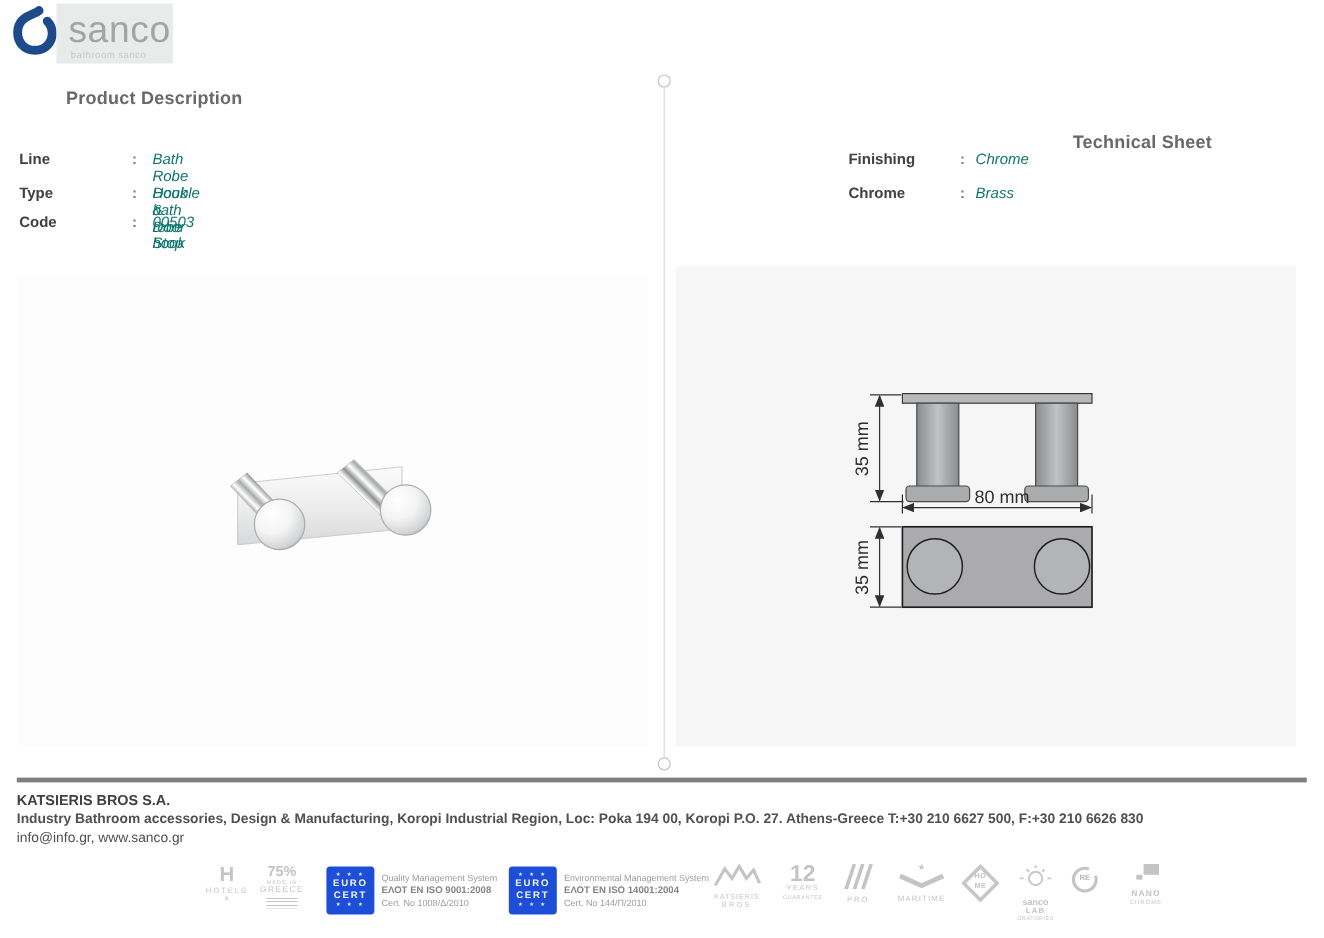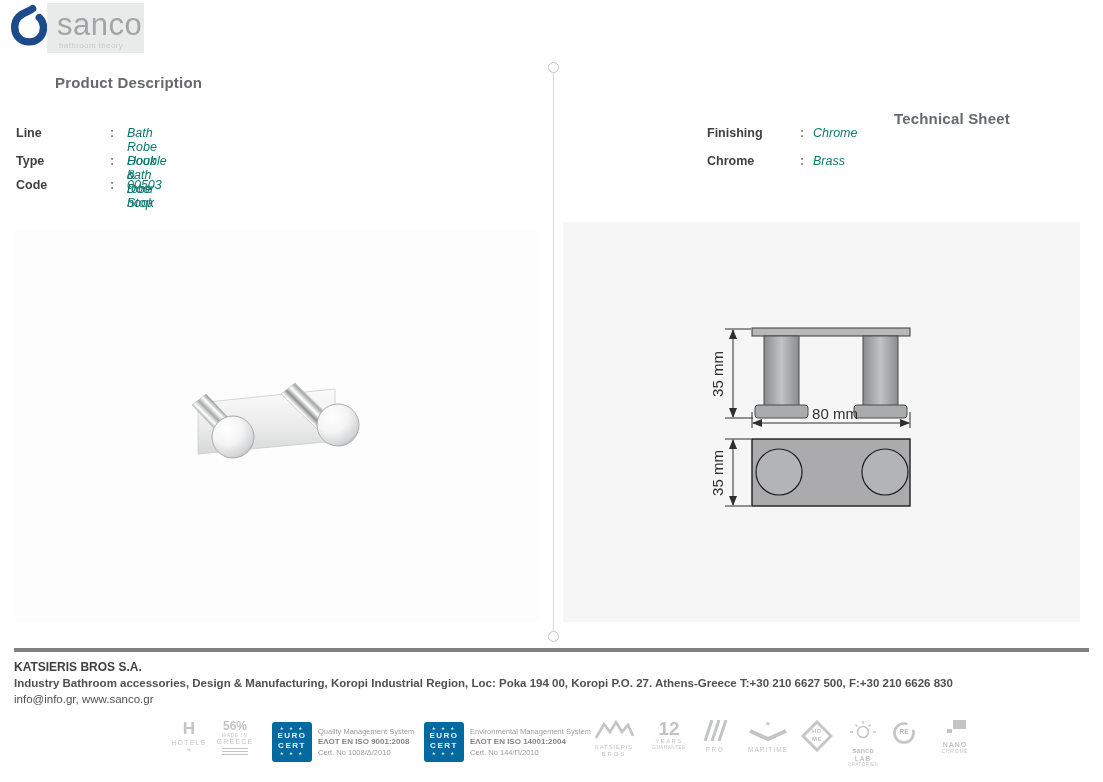--- a/index.html
+++ b/index.html
@@ -58,21 +58,21 @@
   .c-hotels { left:168px; width:42px; }
   .c-hotels .h-glyph { font-size:17px; font-weight:700; color:#c3c4c5; line-height:1; }
   .c-hotels .h-label { font-size:6.5px; letter-spacing:1.5px; margin-top:2px; }
   .c-hotels .h-star { font-size:6px; margin-top:1px; }
   .c-greece { left:212px; width:46px; }
   .c-greece .g-percent { font-size:12px; font-weight:700; line-height:1; }
   .c-greece .g-made { font-size:4.5px; letter-spacing:1px; margin-top:1px; }
   .c-greece .g-country { font-size:7px; letter-spacing:1.2px; }
   .c-greece .g-flag { width:26px; height:9px; margin:2px auto 0;
       background: repeating-linear-gradient(to bottom, #c3c4c5 0 1px, transparent 1px 3px); }
-  .badge-ec { position:absolute; top:722px; width:40px; height:40px; background:#0369a1; border-radius:3px;
+  .badge-ec { position:absolute; top:722px; width:40px; height:40px; background:#1d4ed8; border-radius:3px;
       color:#f4f4f4; text-align:center; padding-top:4px; }
   .badge-ec .stars { font-size:4.5px; letter-spacing:2px; line-height:1.2; color:#e8e8e8; }
   .badge-ec .ec1 { font-size:8px; font-weight:700; letter-spacing:1.5px; line-height:1.25; }
   .badge-ec .ec2 { font-size:8px; font-weight:700; letter-spacing:1.5px; line-height:1.25; }
   .b-ec1 { left:272px; }
   .b-ec2 { left:424px; }
   .ec-text { position:absolute; top:727px; text-align:left; line-height:1.35; color:#9b9d9e; }
   .ec-text .t1 { font-size:7.5px; }
   .ec-text .t2 { font-size:8px; font-weight:700; color:#828486; }
   .ec-text .t3 { font-size:7.5px; }
@@ -104,21 +104,21 @@
 </style>
 </head>
 <body>
 
 <div class="logo-wrap">
   <svg class="logo-drop" width="40" height="46" viewBox="0 0 44 48">
     <path d="M27 4 C 23 7.5 17 7.5 11.5 13 C 6 18.8 6 29.5 11.5 35.5 C 17.5 42 29 42 35 35.5 C 40.8 29 40.2 19 34.5 13.7" fill="none" stroke="#1d4a8a" stroke-width="8.2" stroke-linecap="round"></path>
   </svg>
   <div class="logo-box"></div>
   <div class="logo-name">sanco</div>
-  <div class="logo-tag">bathroom theory</div>
+  <div class="logo-tag">bathroom sanco</div>
 </div>
 
 <div class="heading heading-left">Product Description</div>
 <div class="heading heading-right">Technical Sheet</div>
 
 <div class="rows-left">
   <div class="spec-row" style="top:126px;">
     <span class="spec-label">Line</span>
     <span class="spec-colon">:</span>
     <span class="spec-value">Bath Robe Hook &amp; Door Stop</span>
@@ -233,21 +233,21 @@
 <div class="footer-address">Industry Bathroom accessories, Design &amp; Manufacturing, Koropi Industrial Region, Loc: Poka 194 00, Koropi P.O. 27. Athens-Greece   T:+30 210 6627 500, F:+30 210 6626 830</div>
 <div class="footer-contact">info@info.gr, www.sanco.gr</div>
 
 <div class="cert c-hotels">
   <div class="h-glyph">H</div>
   <small class="h-label">HOTELS</small>
   <small class="h-star">✳</small>
 </div>
 
 <div class="cert c-greece">
-  <div class="g-percent">56%</div>
+  <div class="g-percent">75%</div>
   <small class="g-made">MADE IN</small>
   <small class="g-country">GREECE</small>
   <div class="g-flag"></div>
 </div>
 
 <div class="badge-ec b-ec1">
   <div class="stars">★ ★ ★</div>
   <div class="ec1">EURO</div>
   <div class="ec2">CERT</div>
   <div class="stars">★ ★ ★</div>

